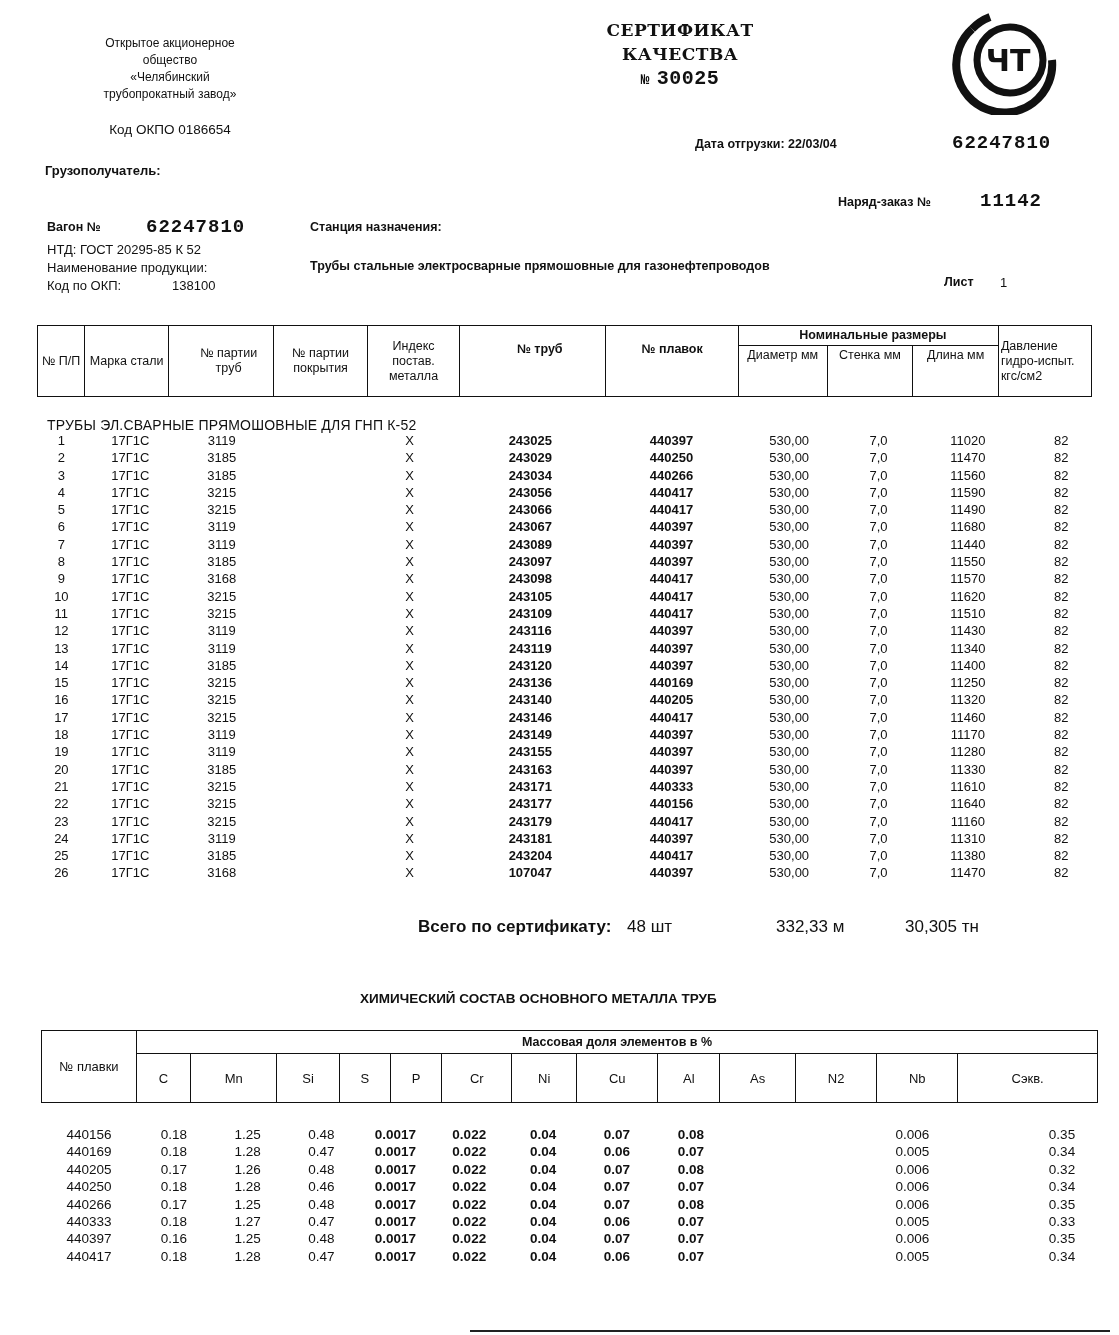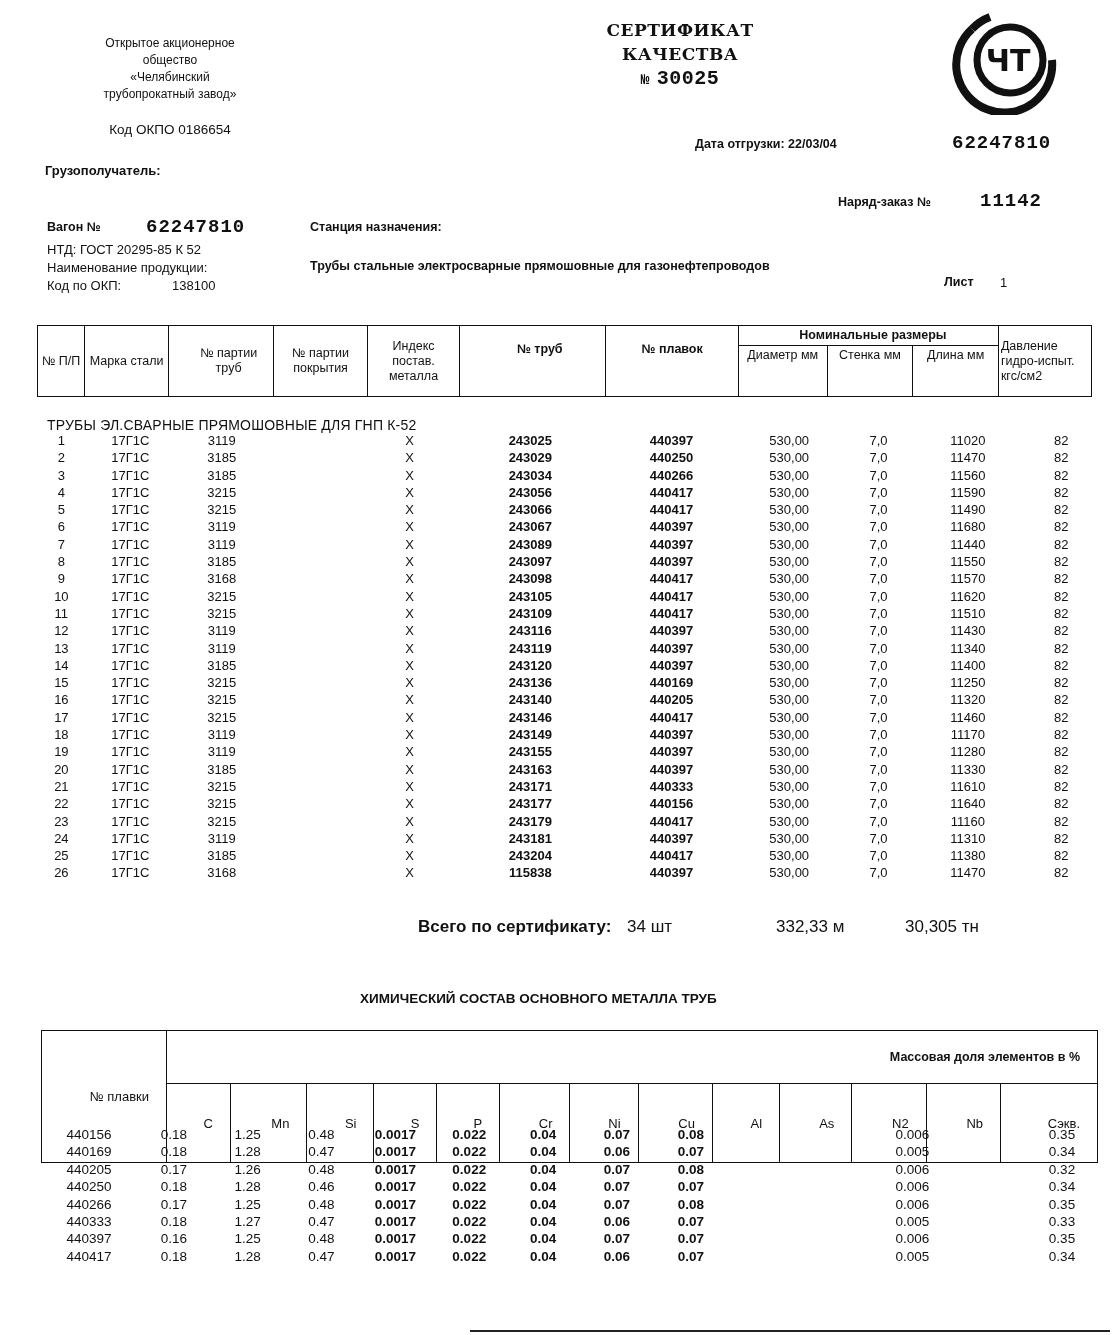--- a/index.html
+++ b/index.html
@@ -24,21 +24,21 @@
   .section { left: 47px; top: 417px; font-size: 14px; letter-spacing: 0.2px; }
 
   .rows { position: absolute; left: 37px; top: 432px; width: 1070px; }
   .rows td { font-size: 13px; line-height: 17.3px; padding: 0; text-align: center; white-space: nowrap; }
   .rows .bold { font-weight: bold; }
 
   .totals { top: 917px; font-size: 17px; text-align: right; }
   .chem-title { left: 360px; top: 991px; font-weight: bold; font-size: 13.5px; }
 
   .hdr2 { position: absolute; left: 41px; top: 1030px; width: 1057px; }
-  .hdr2 td { border: 1.5px solid #111; text-align: right; font-size: 13px; height: 28px; vertical-align: middle; padding: 17px; }
+  .hdr2 td { border: 1.5px solid #111; text-align: center; font-size: 13px; height: 28px; vertical-align: middle; padding: 2px; }
   .hdr2 .big { height: 44px; }
 
   .chem { position: absolute; left: 41px; top: 1126px; width: 1060px; }
   .chem td { font-size: 13.5px; line-height: 17.4px; padding: 0; text-align: center; white-space: nowrap; }
   .chem .bold { font-weight: bold; }
   .bottom-line { left: 470px; top: 1330px; width: 640px; height: 2px; background: #222; }
 </style>
 </head>
 <body>
 
@@ -450,32 +450,32 @@
         <td>7,0</td>
         <td>11380</td>
         <td>82</td>
       </tr>
       <tr>
         <td>26</td>
         <td>17Г1С</td>
         <td>3168</td>
         <td></td>
         <td>X</td>
-        <td class="bold">115838</td>
+        <td class="bold">107047</td>
         <td class="bold">440397</td>
         <td>530,00</td>
         <td>7,0</td>
         <td>11470</td>
         <td>82</td>
       </tr>
     </tbody>
 </table>
 
 <div class="abs totals label-bold" style="left:418px;">Всего по сертификату:</div>
-<div class="abs totals" style="left:627px;">34 шт</div>
+<div class="abs totals" style="left:627px;">48 шт</div>
 <div class="abs totals" style="left:776px;">332,33 м</div>
 <div class="abs totals" style="left:905px;">30,305 тн</div>
 
 <div class="abs chem-title">ХИМИЧЕСКИЙ СОСТАВ ОСНОВНОГО МЕТАЛЛА ТРУБ</div>
 
 <table class="hdr2">
   <tbody>
       <tr>
     <td rowspan="2" style="width:90px; vertical-align:middle;">№ плавки</td>
     <td colspan="13" style="height:18px; font-weight:bold; font-size:12.5px;">Массовая доля элементов в %</td>

